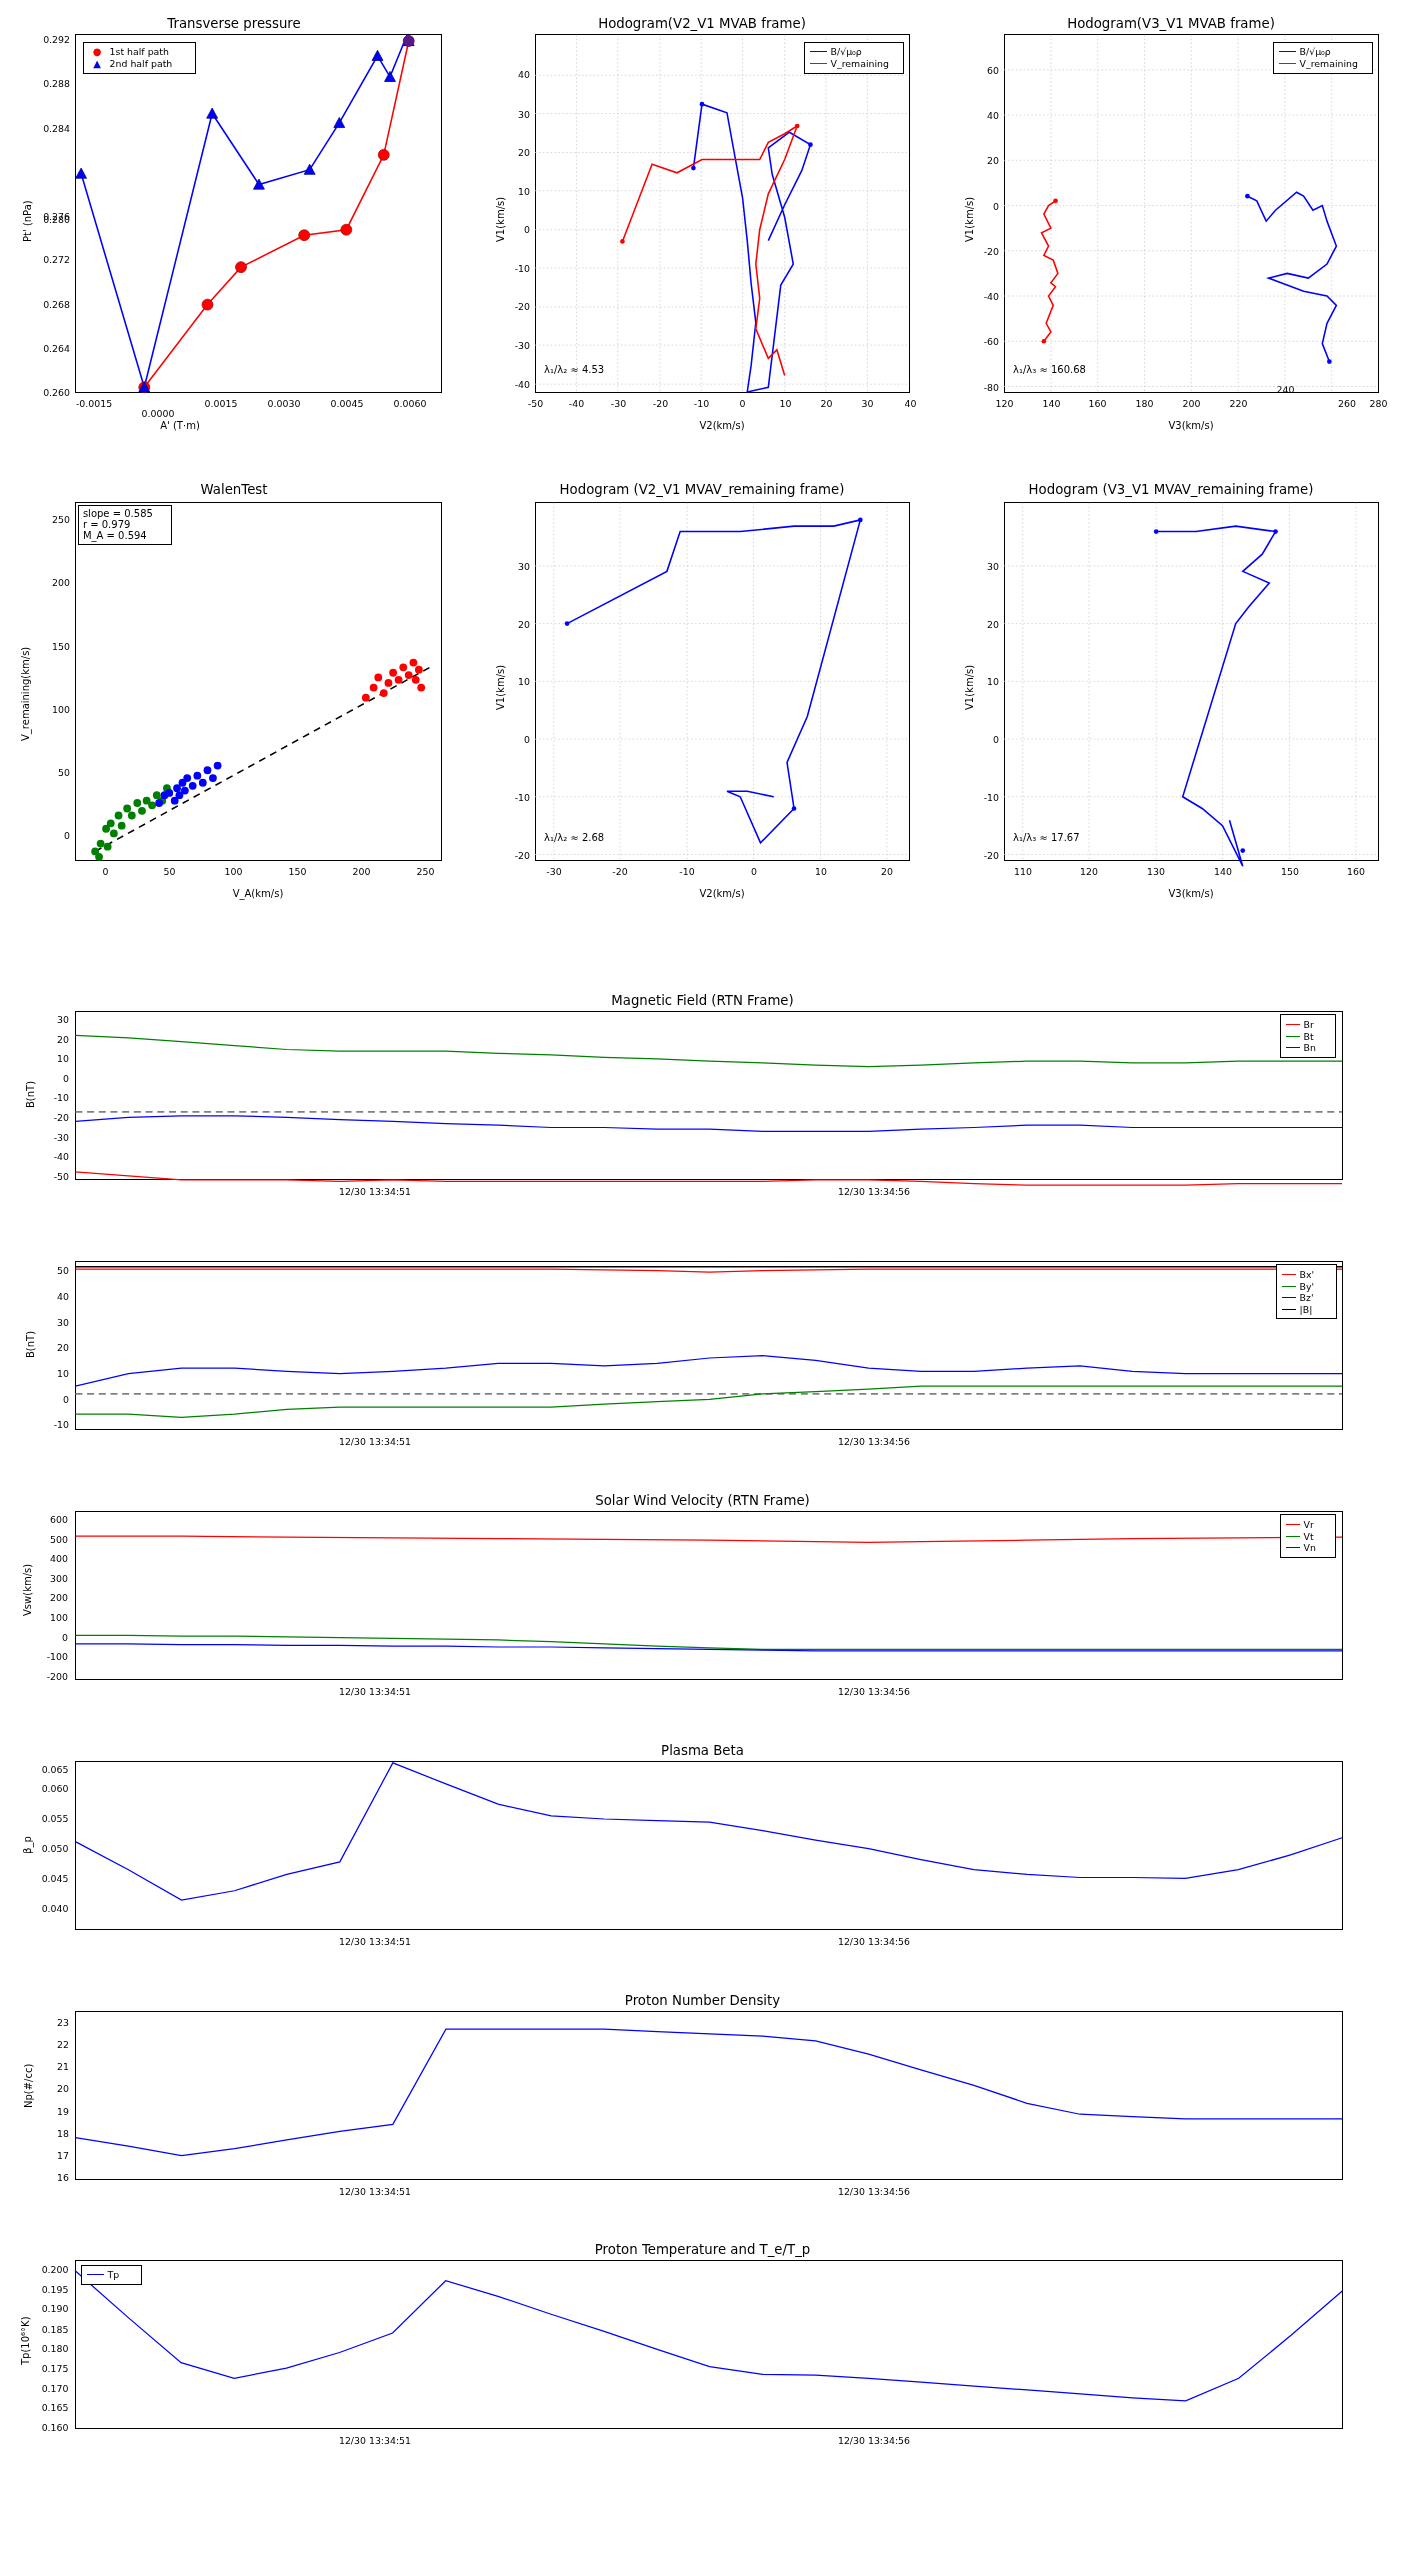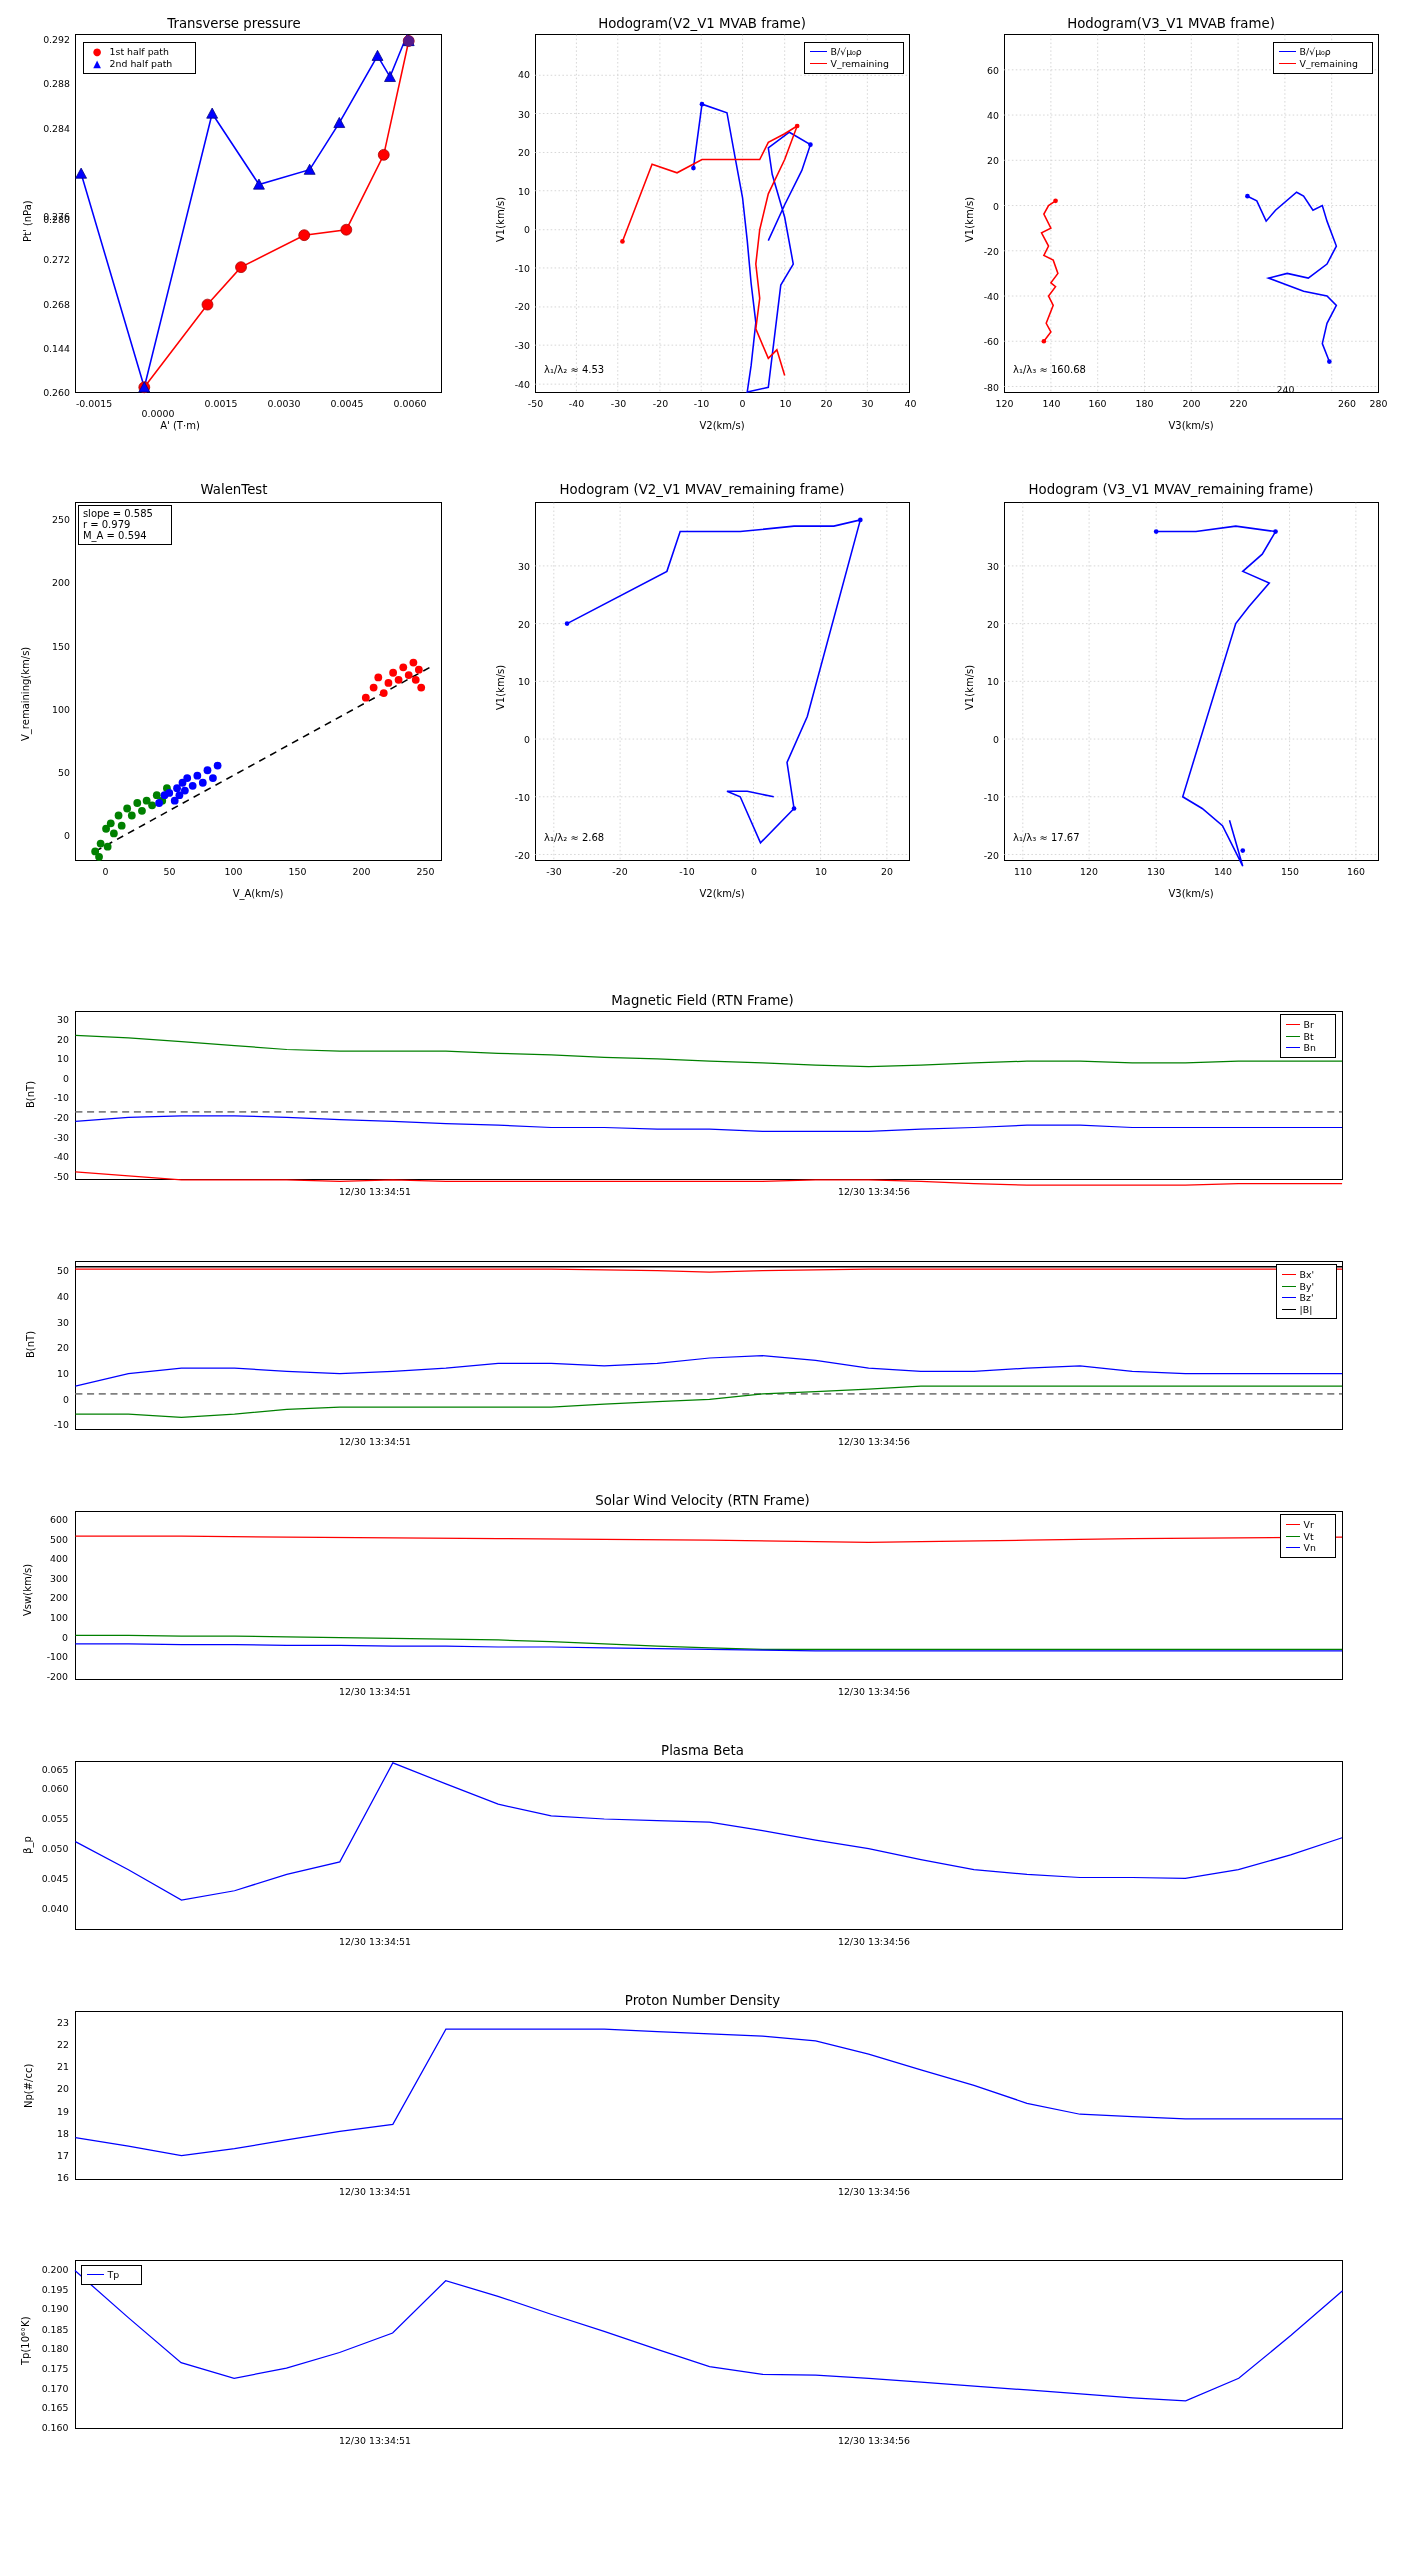--- a/index.html
+++ b/index.html
@@ -26,21 +26,21 @@
 
 <div class="page">
 
   <div class="panel" style="left:0;top:0;width:468px;height:461px;">
     <div class="title" style="left:0;top:15.6px;">Transverse pressure</div>
     <div class="axes" style="left:75px;top:34px;width:367px;height:359px;"></div>
     <div class="ylabel" style="left:22px;top:242px;">Pt' (nPa)</div>
     <div class="xlabel" style="left:180px;top:420px;width:156px;margin-left:-78px;">A' (T·m)</div>
 
     <div class="tick ytick" style="left:34px;top:387px;width:36px;">0.260</div>
-    <div class="tick ytick" style="left:34px;top:343px;width:36px;">0.144</div>
+    <div class="tick ytick" style="left:34px;top:343px;width:36px;">0.264</div>
     <div class="tick ytick" style="left:34px;top:299px;width:36px;">0.268</div>
     <div class="tick ytick" style="left:34px;top:254px;width:36px;">0.272</div>
     <div class="tick ytick" style="left:34px;top:211px;width:36px;">0.276</div>
     <div class="tick ytick" style="left:34px;top:166px;width:36px;margin-top:48px;">0.280</div>
     <div class="tick ytick" style="left:34px;top:123px;width:36px;">0.284</div>
     <div class="tick ytick" style="left:34px;top:78px;width:36px;">0.288</div>
     <div class="tick ytick" style="left:34px;top:34px;width:36px;">0.292</div>
 
     <div class="tick" style="left:66px;top:398px;width:56px;text-align:center;">-0.0015</div>
     <div class="tick" style="left:130px;top:408px;width:56px;text-align:center;">0.0000</div>
@@ -563,20 +563,21 @@
 
     <div class="tick" style="left:297px;top:195px;width:156px;text-align:center;">12/30 13:34:51</div>
     <div class="tick" style="left:796px;top:195px;width:156px;text-align:center;">12/30 13:34:56</div>
 
     <svg width="1405" height="234" viewBox="0 0 1800 300">
       <polyline fill="none" stroke="#0000ff" stroke-width="1.6" points="96,188 164,199 232,211 300,202 367,191 435,180 503,171 571,49 638,49 706,49 774,49 842,52 909,55 977,58 1045,64 1113,81 1180,101 1248,121 1316,144 1384,158 1451,161 1519,164 1587,164 1654,164 1720,164"></polyline>
     </svg>
   </div>
 
   <div class="panel" style="left:0;top:2240px;width:1405px;height:250px;">
+    <div class="title" style="left:0;top:1.6px;">Proton Temperature and T_e/T_p</div>
     <div class="axes" style="left:75px;top:20px;width:1268px;height:169px;"></div>
     <div class="ylabel" style="left:20px;top:125px;">Tp(10⁶°K)</div>
 
     <div class="tick ytick" style="left:26.5px;top:182px;width:42px;">0.160</div>
     <div class="tick ytick" style="left:26.5px;top:162px;width:42px;">0.165</div>
     <div class="tick ytick" style="left:26.5px;top:143px;width:42px;">0.170</div>
     <div class="tick ytick" style="left:26.5px;top:123px;width:42px;">0.175</div>
     <div class="tick ytick" style="left:26.5px;top:103px;width:42px;">0.180</div>
     <div class="tick ytick" style="left:26.5px;top:84px;width:42px;">0.185</div>
     <div class="tick ytick" style="left:26.5px;top:63px;width:42px;">0.190</div>

